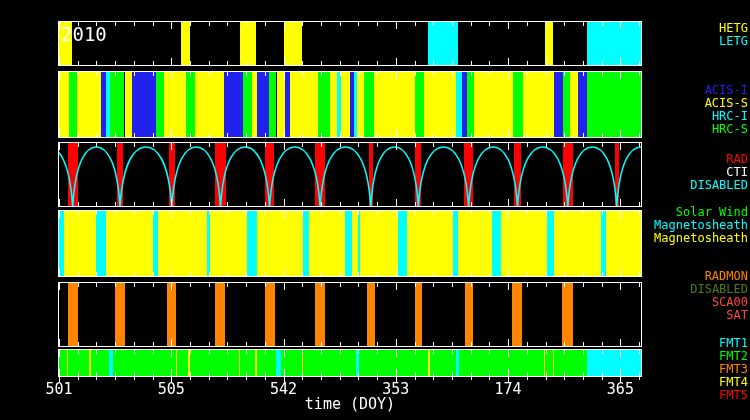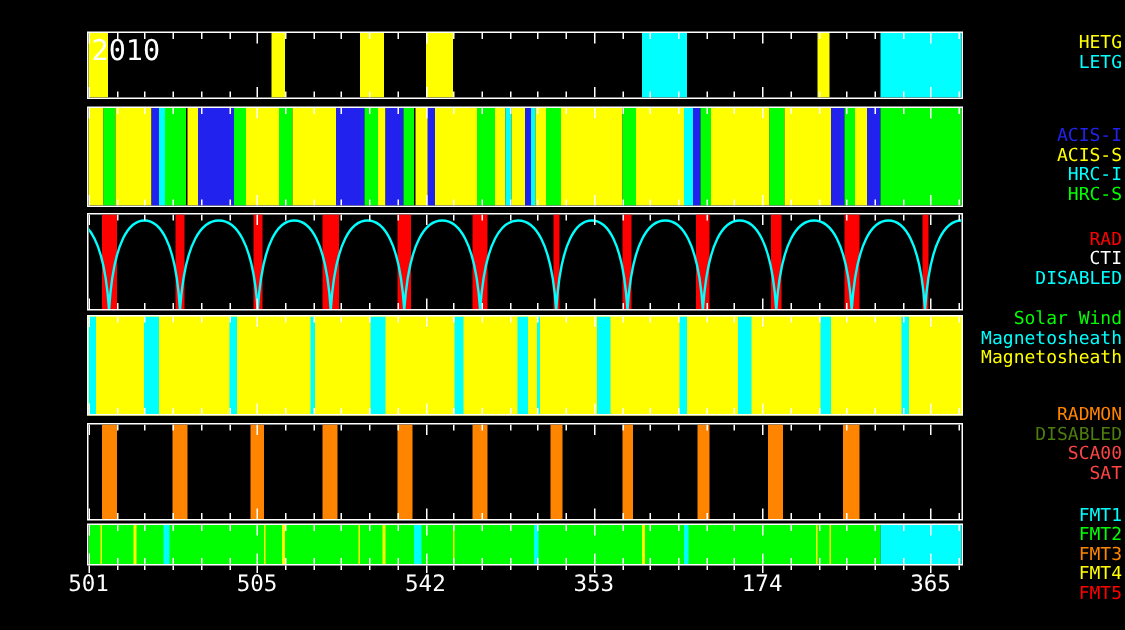--- a/index.html
+++ b/index.html
@@ -569,20 +569,21 @@
       <div class="tick" style="left: 601.7px; top: 377px; height: 3px;"></div>
       <div class="tick" style="left: 620.4px; top: 377px; height: 5px;"></div>
       <div class="tick" style="left: 639.1px; top: 377px; height: 3px;"></div>
       <div class="xtick-label" style="left: 59px; top: 380px;">501</div>
       <div class="xtick-label" style="left: 171.3px; top: 380px;">505</div>
       <div class="xtick-label" style="left: 283.6px; top: 380px;">542</div>
       <div class="xtick-label" style="left: 395.8px; top: 380px;">353</div>
       <div class="xtick-label" style="left: 508.1px; top: 380px;">174</div>
       <div class="xtick-label" style="left: 620.4px; top: 380px;">365</div>
     </div>
+  <div id="xaxis-title">time (DOY)</div>
   <div id="legend">
       <div class="legend-item" style="top: 22px; color: rgb(255, 255, 0);">HETG</div>
       <div class="legend-item" style="top: 35px; color: rgb(0, 255, 255);">LETG</div>
       <div class="legend-item" style="top: 84px; color: rgb(34, 34, 238);">ACIS-I</div>
       <div class="legend-item" style="top: 97px; color: rgb(255, 255, 0);">ACIS-S</div>
       <div class="legend-item" style="top: 110px; color: rgb(0, 255, 255);">HRC-I</div>
       <div class="legend-item" style="top: 123px; color: rgb(0, 255, 0);">HRC-S</div>
       <div class="legend-item" style="top: 153px; color: rgb(255, 0, 0);">RAD</div>
       <div class="legend-item" style="top: 166px; color: rgb(255, 255, 255); margin-left: 43px;">CTI</div>
       <div class="legend-item" style="top: 179px; color: rgb(0, 255, 255);">DISABLED</div>

